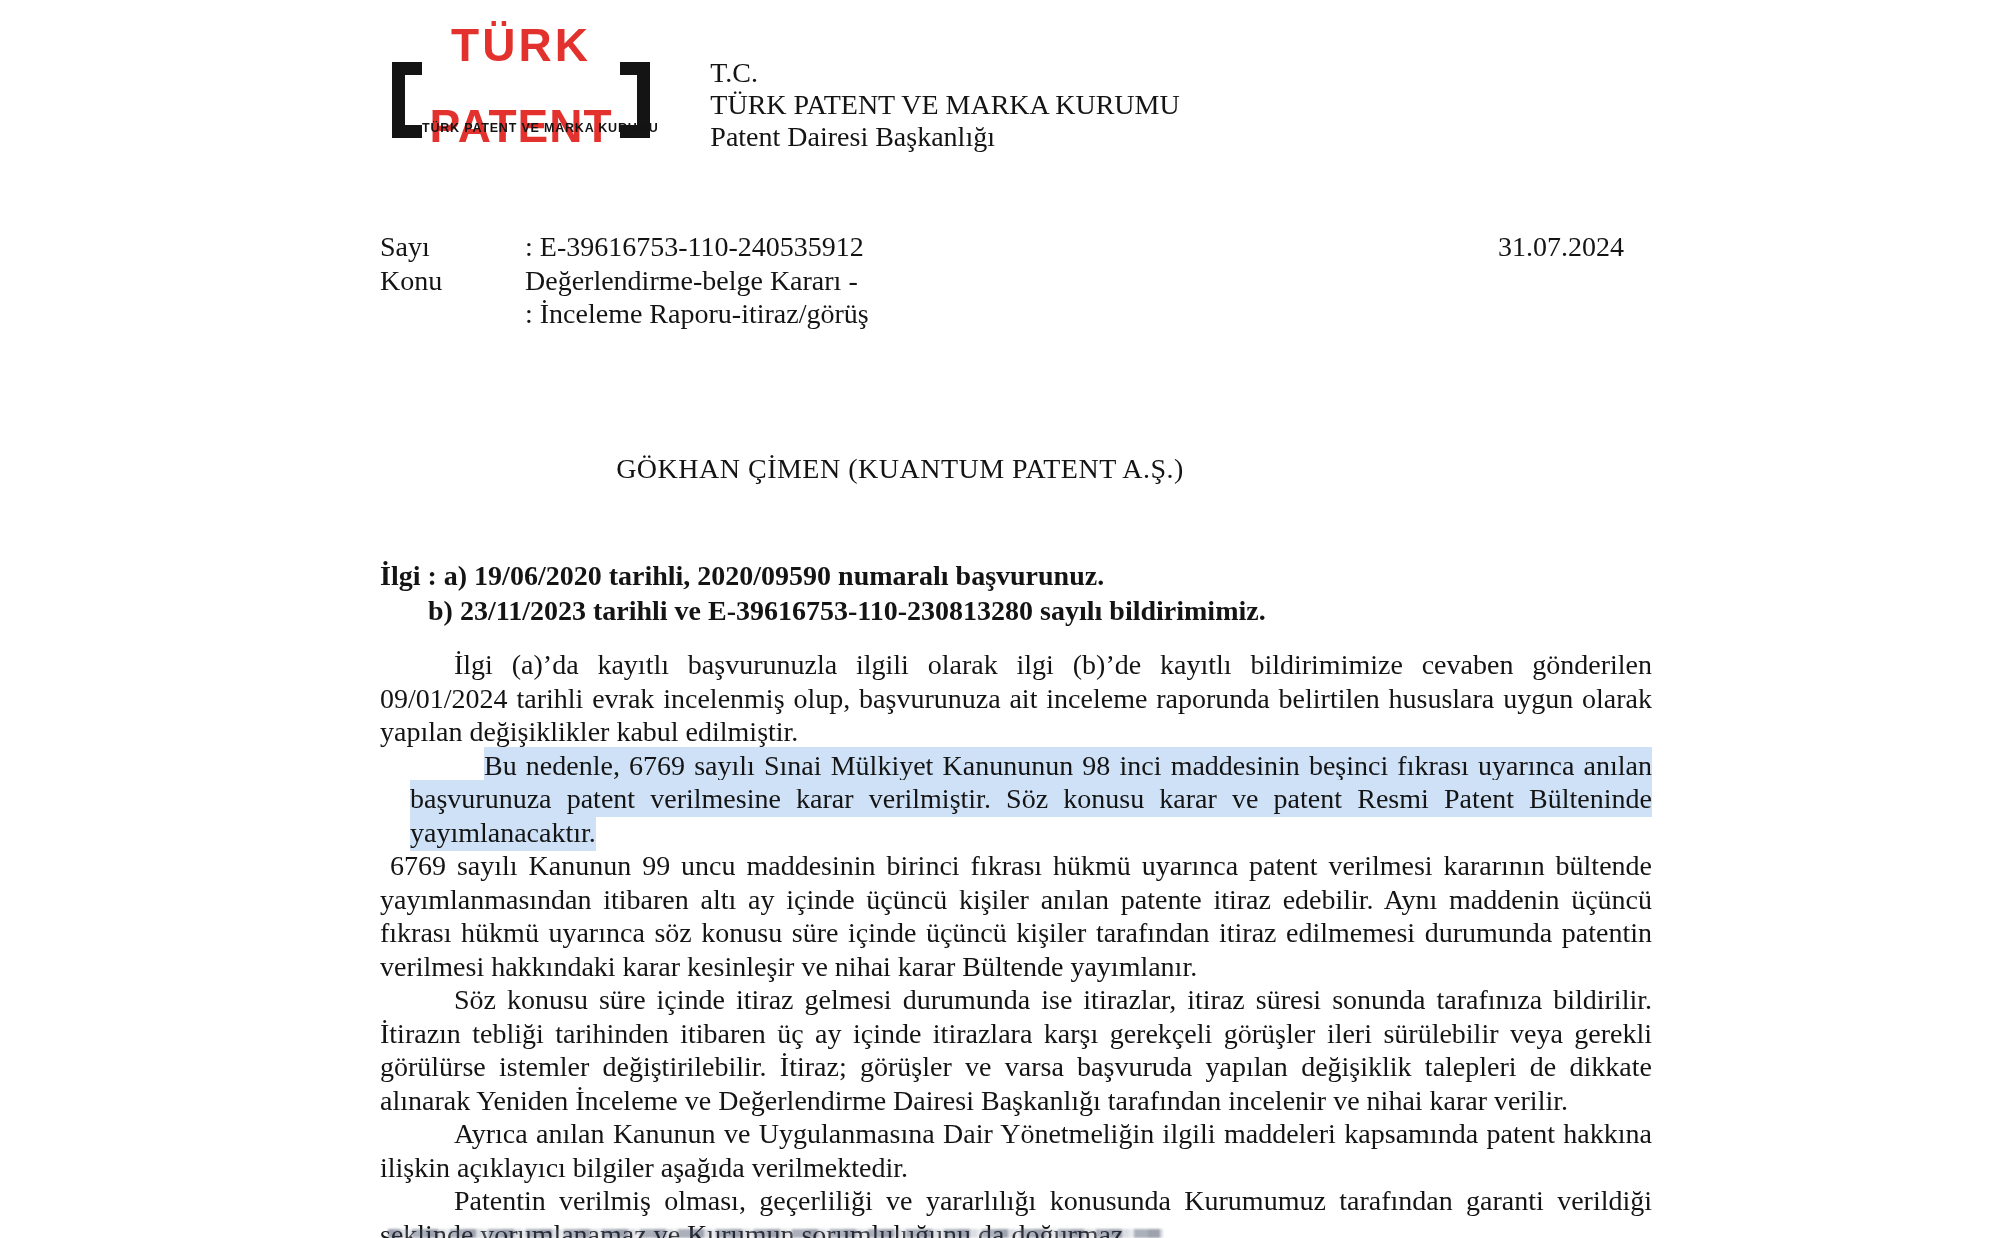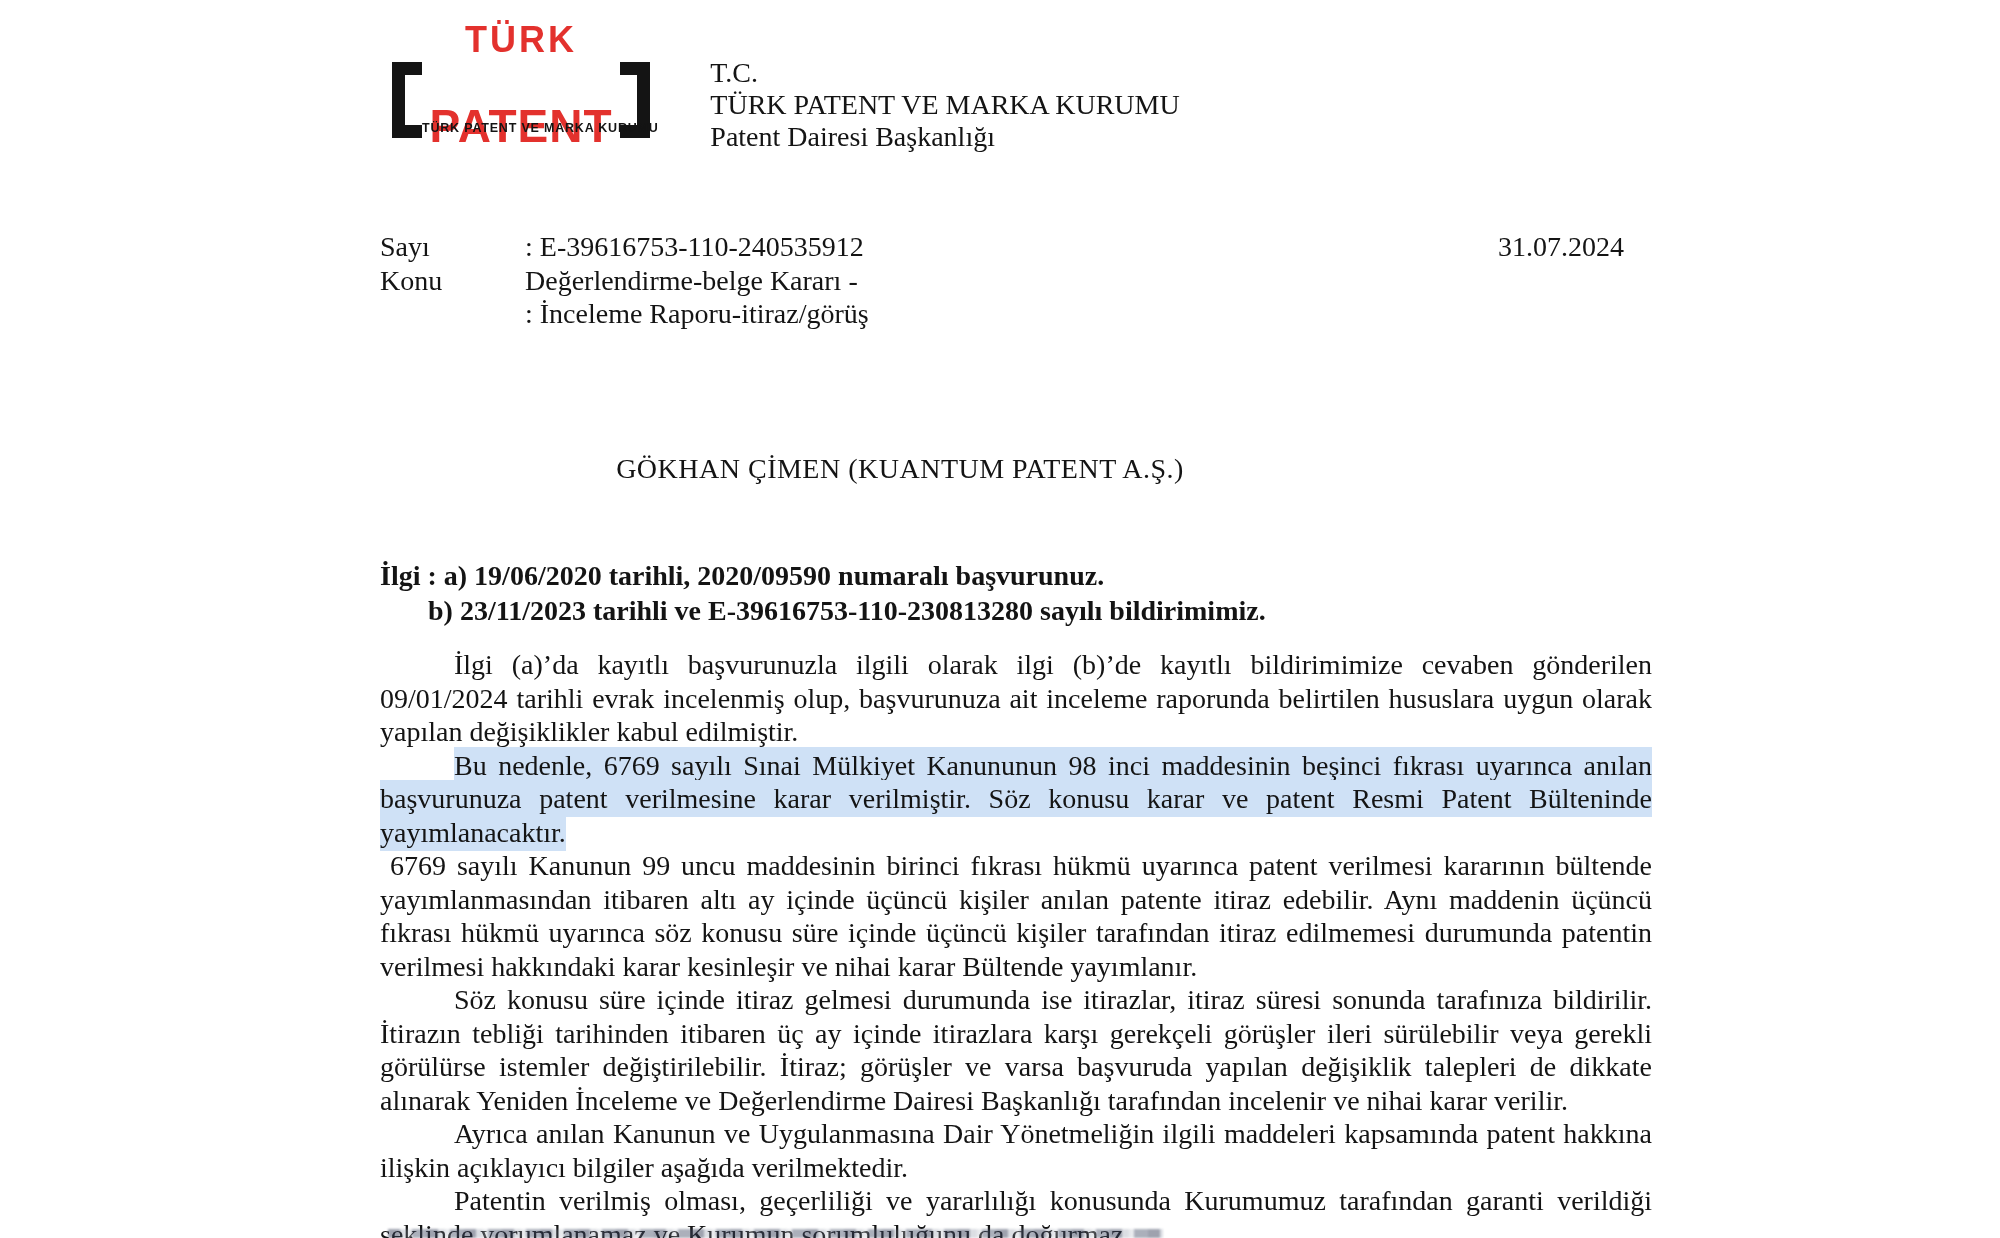--- a/index.html
+++ b/index.html
@@ -2,21 +2,21 @@
 <html lang="tr"><head>
 <meta charset="utf-8">
 <style>
   html,body{margin:0;padding:0;background:#ffffff;}
   .page{position:relative;width:2000px;height:1238px;background:#ffffff;overflow:hidden;
         font-family:"Liberation Serif", serif;color:#141414;}
 
   
   .logo{position:absolute;left:392px;top:22px;width:258px;height:118px;}
   .logo .turk{position:absolute;left:0;right:0;top:0;text-align:center;
-        font-family:"Liberation Sans", sans-serif;font-weight:900;font-size:36px;
+        font-family:"Liberation Sans", sans-serif;font-weight:900;font-size:46px;
         letter-spacing:3px;line-height:1;}
   .logo .patent{position:absolute;left:0;right:0;top:44px;text-align:center;
         font-family:"Liberation Sans", sans-serif;font-weight:900;font-size:46px;
         letter-spacing:1px;line-height:1;margin-top:37px;}
   .logo .bracket{position:absolute;top:40px;width:30px;height:76px;box-sizing:border-box;}
   .logo .bracket.l{left:0;border-left:13px solid #141414;border-top:13px solid #141414;border-bottom:13px solid #141414;}
   .logo .bracket.r{right:0;border-right:13px solid #141414;border-top:13px solid #141414;border-bottom:13px solid #141414;}
   .logo .caption{position:absolute;left:30px;right:30px;top:99px;text-align:center;
         font-family:"Liberation Sans", sans-serif;font-weight:700;font-size:12.5px;
         letter-spacing:0.8px;color:#141414;white-space:nowrap;}
@@ -38,21 +38,21 @@
 
   
   .refs{position:absolute;left:380px;top:558px;font-size:28px;line-height:35px;font-weight:bold;}
   .refs .ref-b{margin-left:48px;}
 
   
   .body-text{position:absolute;left:380px;top:648px;width:1272px;
         font-size:28px;line-height:33.5px;text-align:justify;}
   .body-text p{margin:0;padding:0;text-indent:74px;}
   .body-text p.no-indent{text-indent:10px;}
-  .hl{background:#cfe1f6;box-decoration-break:clone;-webkit-box-decoration-break:clone;padding:3px 0;}
+  .hl{background:#cfe1f6;box-decoration-break:clone;-webkit-box-decoration-break:clone;padding:3px 0;margin-left:30px;}
 
   
   .cutoff{position:absolute;left:388px;top:1229px;width:775px;height:9px;
         filter:blur(1.2px);opacity:.75;
         background:repeating-linear-gradient(90deg,
           rgba(55,65,90,.65) 0 12px, rgba(120,130,150,.35) 12px 19px,
           rgba(190,195,205,.45) 19px 24px, rgba(70,80,105,.6) 24px 38px);}
 </style>
 </head>
 <body>

